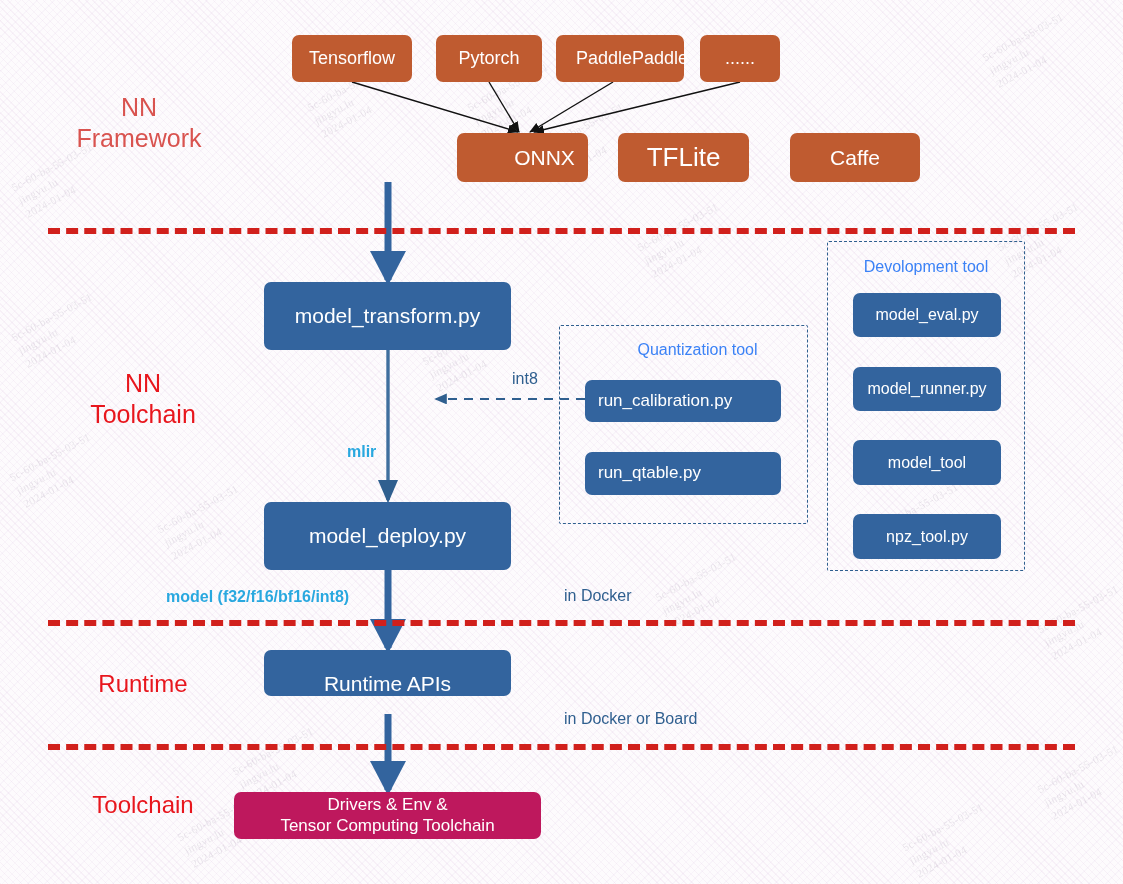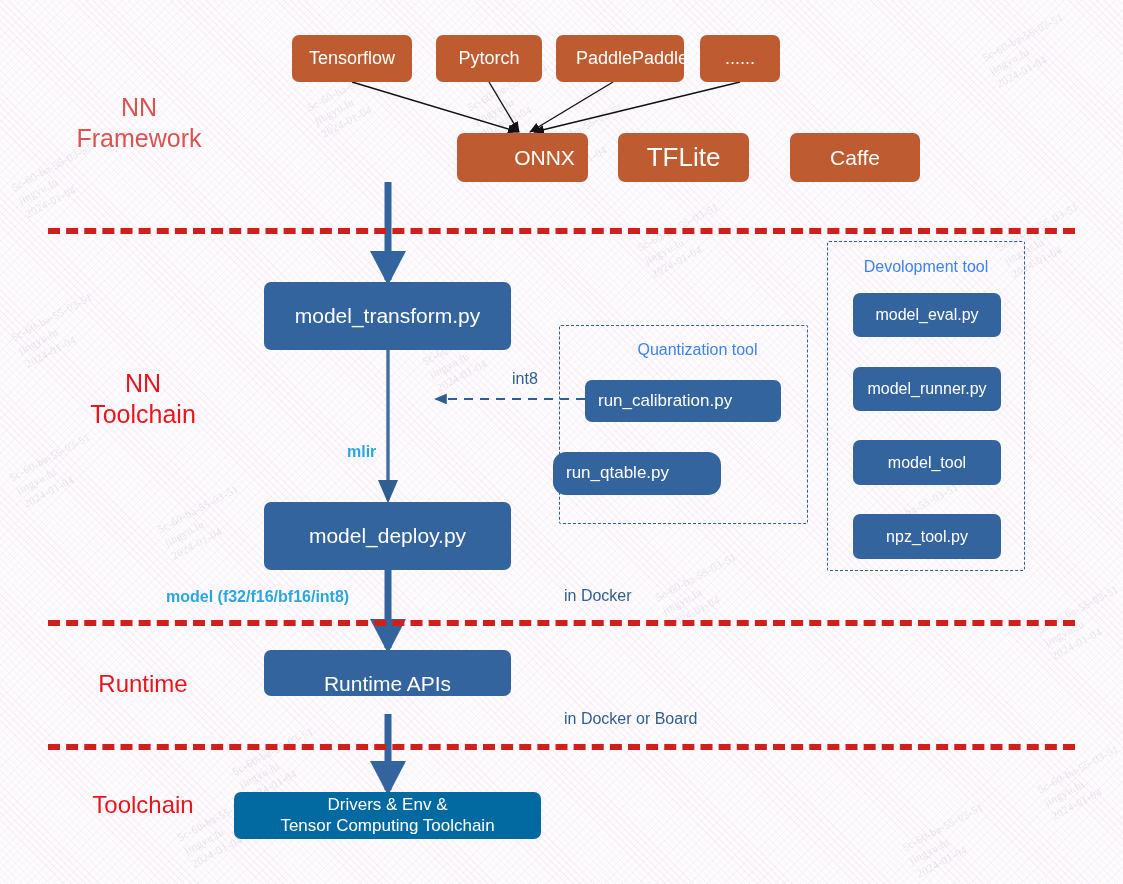--- a/index.html
+++ b/index.html
@@ -39,21 +39,21 @@
     display:flex;
     align-items:center;
     justify-content:center;
     color:#ffffff;
     border-radius:7px;
     text-align:center;
     line-height:1.2;
   }
   .node.orange{background:#bf5b30;}
   .node.blue{background:#33649e;}
-  .node.green{background:#0369a1;}
+  .node.green{background:#be185d;}
   .node.left{justify-content:flex-start;padding-left:13px;text-align:center;}
 
   
   .seclabel{
     position:absolute;
     text-align:center;
     line-height:1.22;
     white-space:pre-line;
   }
   .seclabel.soft{color:#d9534f;}
@@ -185,21 +185,21 @@
   <div class="node green" style="left:234px;top:792px;width:307px;height:47px;font-size:17px;flex-direction:column;">
     <span>Drivers &amp; Env &amp;</span>
     <span>Tensor Computing Toolchain</span>
   </div>
 
   <div class="group-frame" style="left:559px;top:325px;width:249px;height:199px;"></div>
   <div class="note group" style="left:559px;top:341px;width:249px;text-align:center;font-size:16px;margin-left:14px;">Quantization tool</div>
   <div class="node blue left" style="left:585px;top:380px;width:196px;height:42px;font-size:17px;">
     <span>run_calibration.py</span>
   </div>
-  <div class="node blue left" style="left:553px;top:452px;width:168px;height:43px;font-size:17px;border-radius:13px;">
+  <div class="node blue left" style="left:585px;top:452px;width:196px;height:43px;font-size:17px;">
     <span>run_qtable.py</span>
   </div>
 
   <div class="group-frame" style="left:827px;top:241px;width:198px;height:330px;"></div>
   <div class="note group" style="left:827px;top:258px;width:198px;text-align:center;font-size:16px;">Devolopment tool</div>
   <div class="node blue" style="left:853px;top:293px;width:148px;height:44px;font-size:16px;">
     <span>model_eval.py</span>
   </div>
   <div class="node blue" style="left:853px;top:367px;width:148px;height:44px;font-size:16px;">
     <span>model_runner.py</span>

